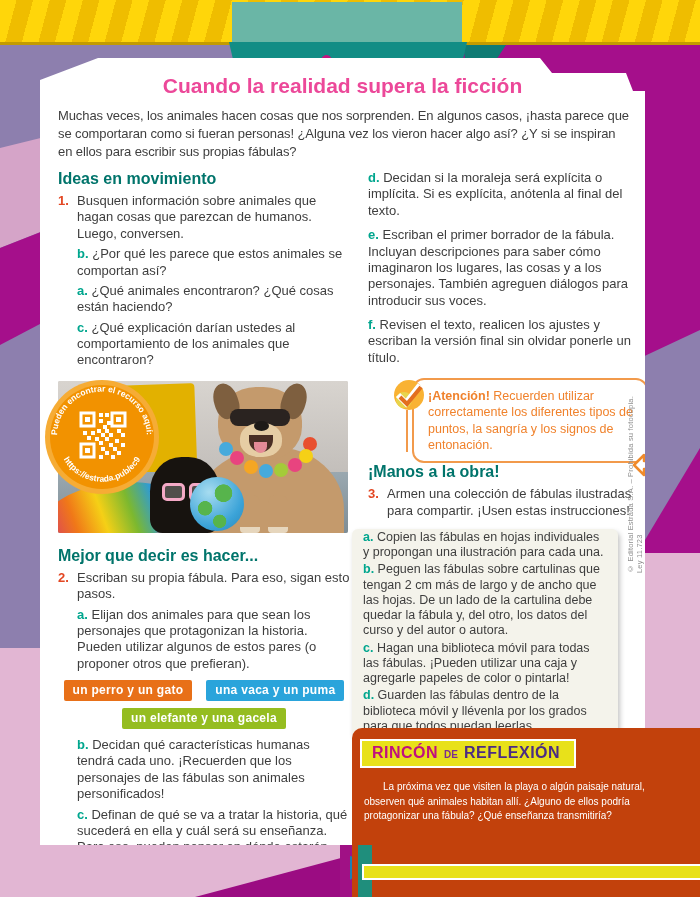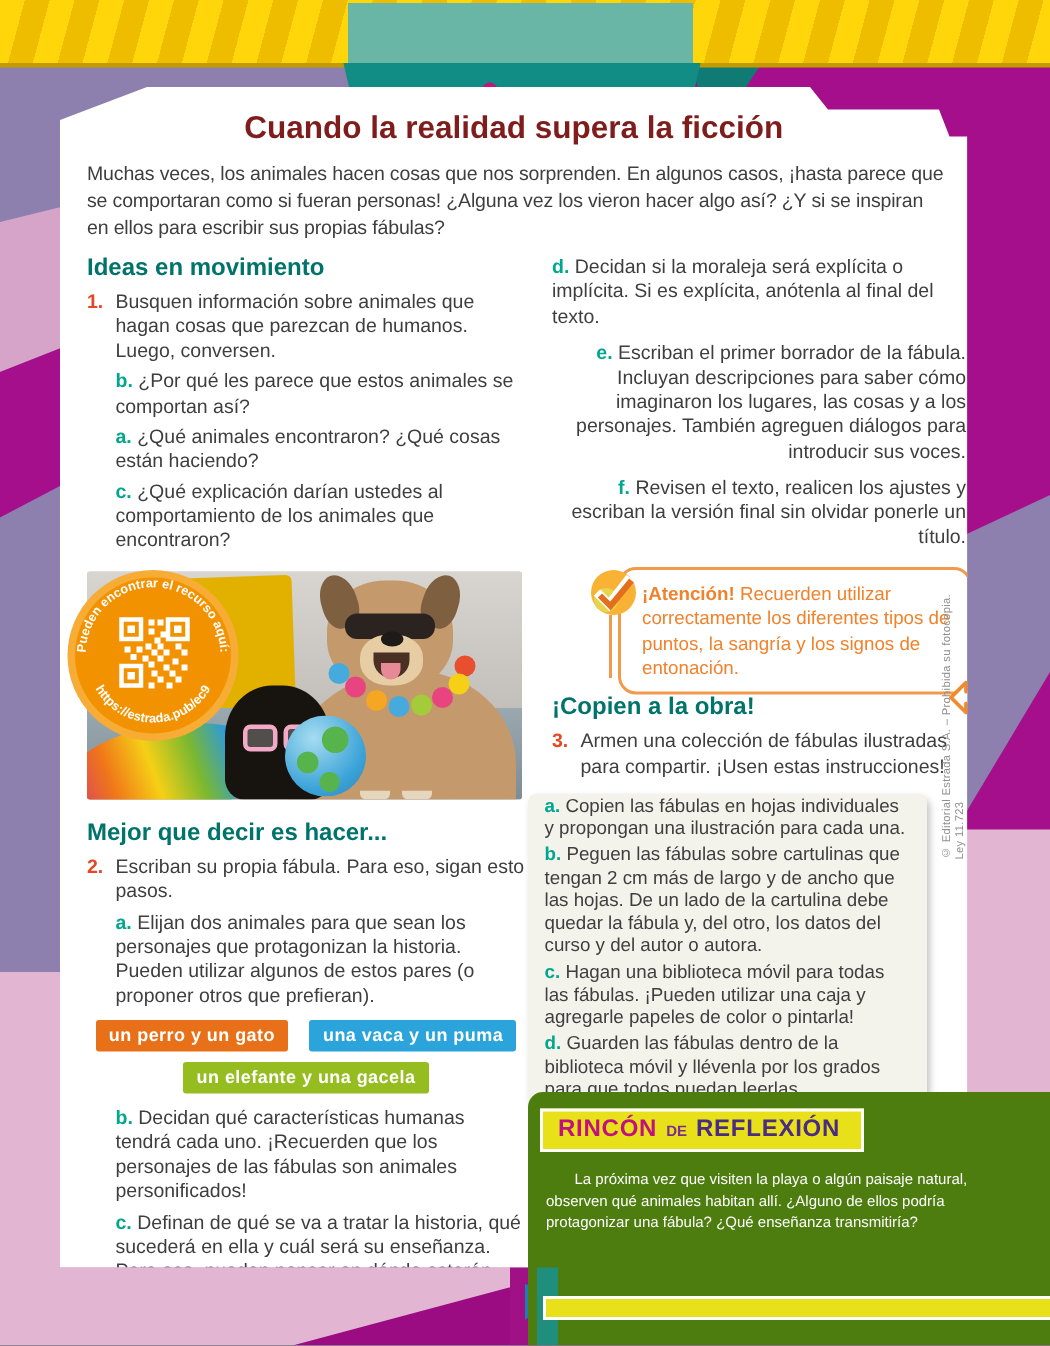--- a/index.html
+++ b/index.html
@@ -18,34 +18,34 @@
     clip-path:polygon(2% 0,98% 0,95% 62%,87% 100%,13% 100%,5% 62%);
     display:flex;align-items:center;justify-content:center;gap:7px;}
   .banner-w1{color:#fff;font-size:25px;font-weight:400;letter-spacing:1px;transform:scaleX(.82);}
   .banner-de{width:26px;height:26px;border-radius:50%;background:#C4147F;color:#fff;
     font-size:13px;font-weight:700;font-style:italic;display:flex;align-items:center;justify-content:center;}
   .banner-w3{color:#fff;font-size:25px;font-weight:700;letter-spacing:.5px;transform:scaleX(.9);}
 
   
   .card{position:absolute;left:40px;top:58px;width:605px;height:787px;background:#fff;z-index:3;
     clip-path:polygon(58px 0,500px 0,512px 15px,586px 15px,593px 33px,605px 33px,605px 787px,0 787px,0 22px);}
-  .card-title{margin:16px 30px 0;text-align:center;color:#7f1d1d;font-size:21px;font-weight:700;}
+  .card-title{margin:16px 30px 0;text-align:center;color:#ec4899;font-size:21px;font-weight:700;}
   .card-intro{margin:9px 16px 0 18px;color:#3E3E3E;font-size:13px;line-height:1.4;letter-spacing:-.1px;}
 
   .col{position:absolute;top:112px;}
   .col-left{left:18px;width:292px;}
   .col-right{left:328px;width:276px;}
 
   h3.sec{margin:0 0 5px;color:#00746B;font-size:16px;font-weight:700;}
   .num-item{display:flex;margin:0 0 4px;color:#3E3E3E;font-size:13px;line-height:1.26;}
   .num-item .num{flex:0 0 19px;color:#E34723;font-weight:700;}
   .sub{margin:0 0 4px;color:#3E3E3E;font-size:13px;line-height:1.26;}
   .col-left .sub{margin-left:19px;}
   .sub .letter{color:#00A68E;font-weight:700;}
-  .mt8{margin-top:8px;text-align:right;} .mt12{margin-top:12px;}
+  .mt8{margin-top:8px;} .mt12{margin-top:12px;}
 
   
   .photo-wrap{position:relative;width:290px;height:152px;margin:12px 0 14px;}
   .photo{position:absolute;inset:0;overflow:hidden;border-radius:2px;background:#CBC7C2;}
   .ph-wall{position:absolute;left:0;top:0;right:0;height:62%;background:linear-gradient(#D8D4CF,#C2BEBA);}
   .ph-floor{position:absolute;left:0;bottom:0;right:0;height:40%;
     background:linear-gradient(#9AA8B0,#7E8D95),repeating-linear-gradient(100deg,rgba(255,255,255,.12) 0 1px,transparent 1px 36px);}
   .ph-board{position:absolute;left:30px;top:4px;width:108px;height:92px;background:#E2B100;
     border-radius:4px;border-bottom:6px solid #C79C00;transform:rotate(-2deg);}
   .ph-fabric{position:absolute;left:-12px;bottom:-8px;width:135px;height:58px;transform:rotate(-10deg);
@@ -89,21 +89,21 @@
   .atn-check{position:absolute;left:-24px;top:-4px;}
   .atn-tail{position:absolute;left:-8px;top:30px;width:2px;height:42px;background:#F29A4B;}
   .atn-arrow{position:absolute;right:-14px;bottom:-16px;}
 
   
   .instr-card{margin:10px 0 0 -16px;width:244px;background:#F4F3EB;border-radius:6px;
     padding:1px 11px;box-shadow:2px 3px 5px rgba(60,60,60,.3);}
   .instr-card .sub{font-size:12.5px;line-height:1.22;margin:0 0 2px;}
 
   
-  .rincon{position:absolute;left:352px;top:728px;width:348px;height:169px;background:#4d7c0f;
+  .rincon{position:absolute;left:352px;top:728px;width:348px;height:169px;background:#c2410c;
     border-top-left-radius:10px;z-index:4;}
   .rincon-strip{position:absolute;left:6px;top:117px;bottom:0;width:14px;background:#1F8E7C;}
   .rincon-banner{position:absolute;left:8px;top:11px;background:#E8E11A;border:2px solid #fff;
     padding:3px 14px 4px 10px;display:flex;align-items:baseline;gap:6px;}
   .rn1{color:#C0117E;font-size:16px;font-weight:700;letter-spacing:.5px;}
   .rn2{color:#7B2E8F;font-size:10px;font-weight:700;}
   .rn3{color:#4B2C83;font-size:16px;font-weight:700;letter-spacing:.5px;}
   .rincon-text{margin:0;padding:52px 38px 0 12px;color:#fff;font-size:10px;line-height:1.45;text-indent:1.9em;}
   .rincon-stripe{position:absolute;left:10px;right:0;top:136px;height:12px;background:#E8E11A;
     border:2px solid #fff;border-right:none;}
@@ -274,21 +274,21 @@
           <path d="M8,19 L16,27 L30,9" stroke="#fff" stroke-width="6" fill="none"></path>
           <path d="M10,21 L17,28 L31,11" stroke="#E36F1E" stroke-width="4" fill="none"></path>
         </svg>
         <span class="atn-tail"></span>
         <b>¡Atención!</b><span> Recuerden utilizar correctamente los diferentes tipos de puntos, la sangría y los signos de entonación.</span>
         <svg class="atn-arrow" width="28" height="24" viewBox="0 0 28 24">
           <path d="M26,8 L12,8 L12,2 L2,12 L12,22 L12,16 L26,16 Z" fill="#fff" stroke="#F08A2B" stroke-width="2.5" stroke-linejoin="round"></path>
         </svg>
       </div>
 
-      <h3 class="sec mt12">¡Copien a la obra!</h3>
+      <h3 class="sec mt12">¡Manos a la obra!</h3>
 
       <div class="num-item">
         <span class="num">3.</span>
         <span>Armen una colección de fábulas ilustradas para compartir. ¡Usen estas instrucciones!</span>
       </div>
 
       <div class="instr-card">
         <p class="sub"><span class="letter">a.</span> <span>Copien las fábulas en hojas individuales y propongan una ilustración para cada una.</span></p>
         <p class="sub"><span class="letter">b.</span> <span>Peguen las fábulas sobre cartulinas que tengan 2 cm más de largo y de ancho que las hojas. De un lado de la cartulina debe quedar la fábula y, del otro, los datos del curso y del autor o autora.</span></p>
         <p class="sub"><span class="letter">c.</span> <span>Hagan una biblioteca móvil para todas las fábulas. ¡Pueden utilizar una caja y agregarle papeles de color o pintarla!</span></p>

